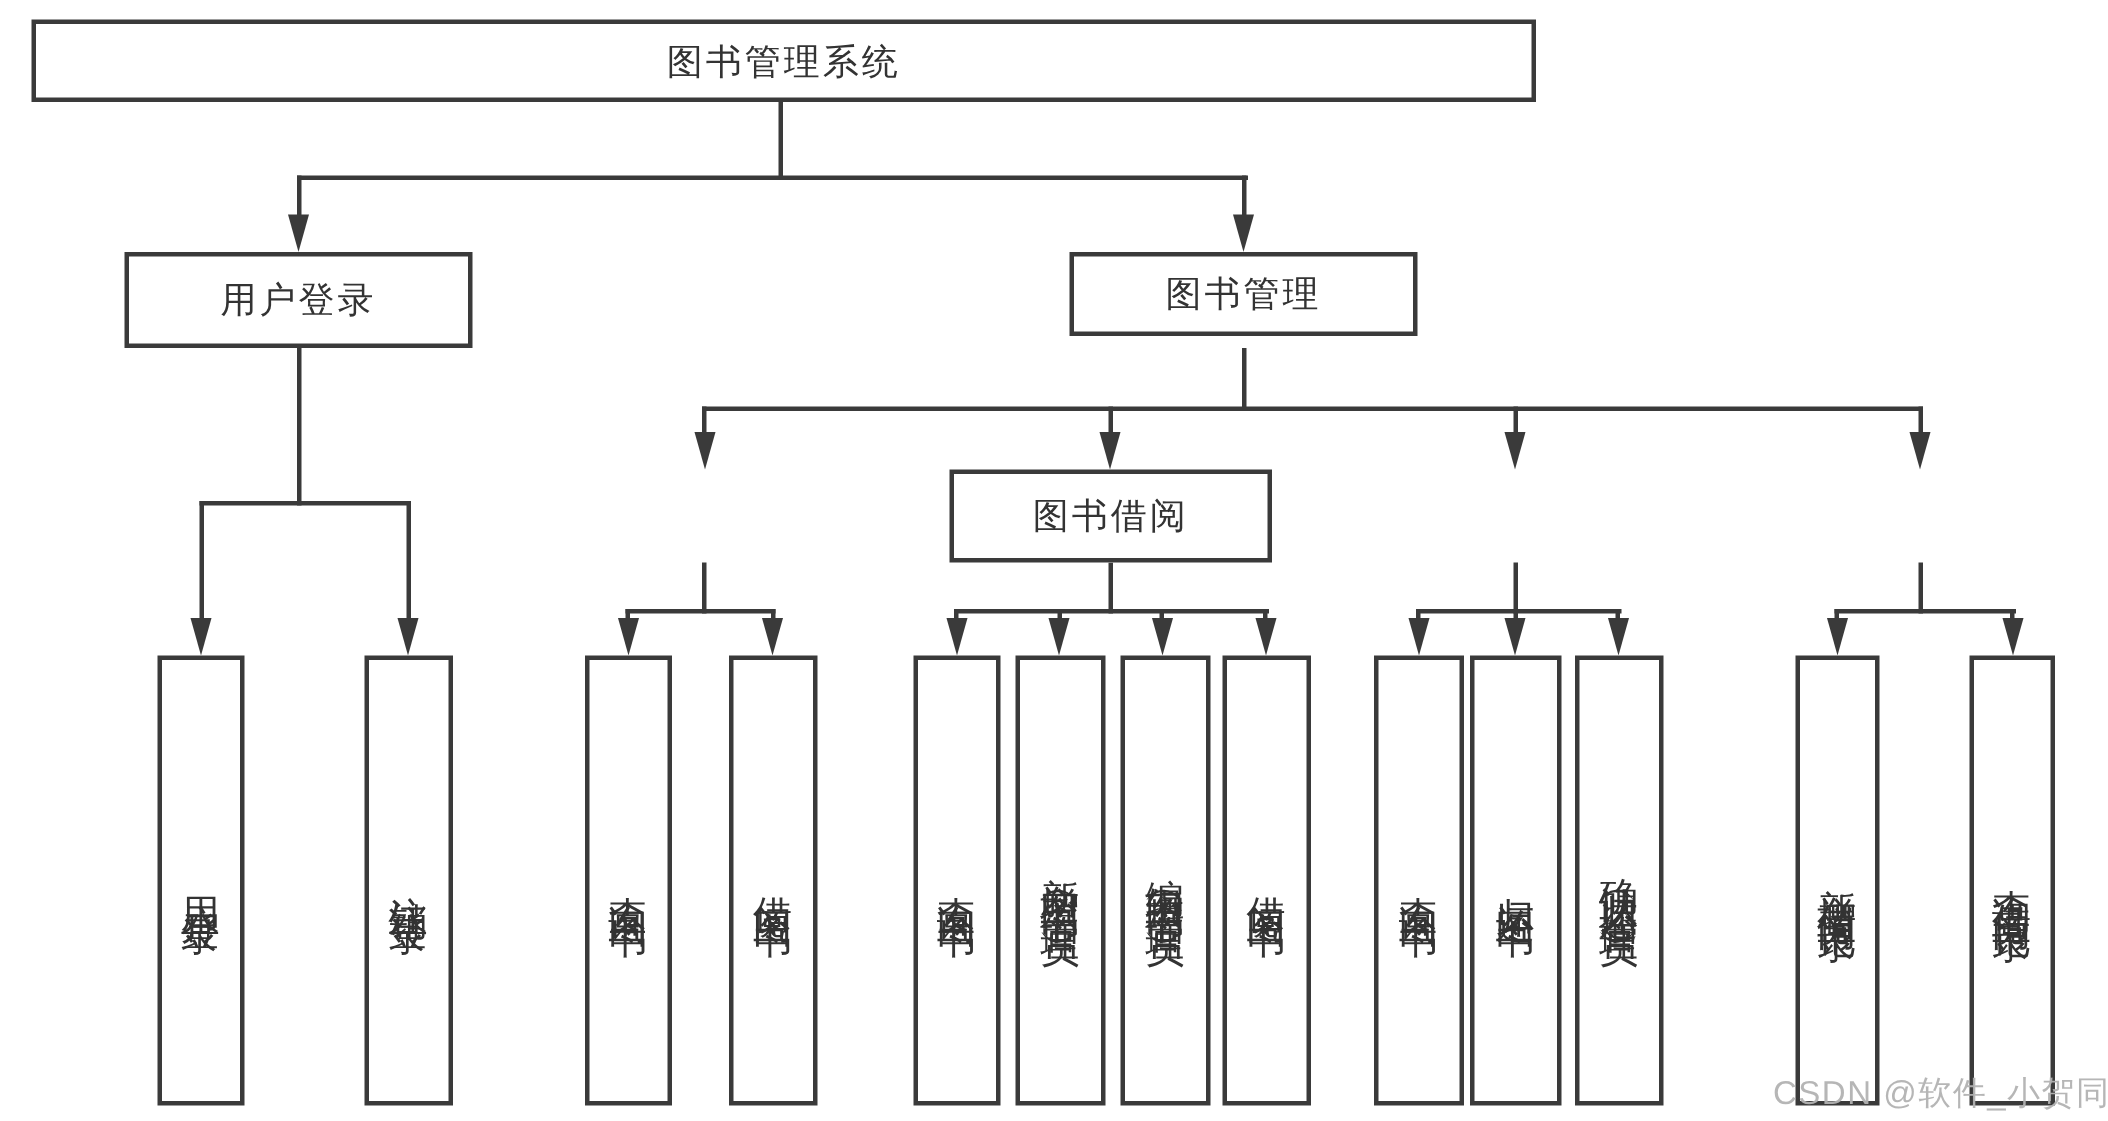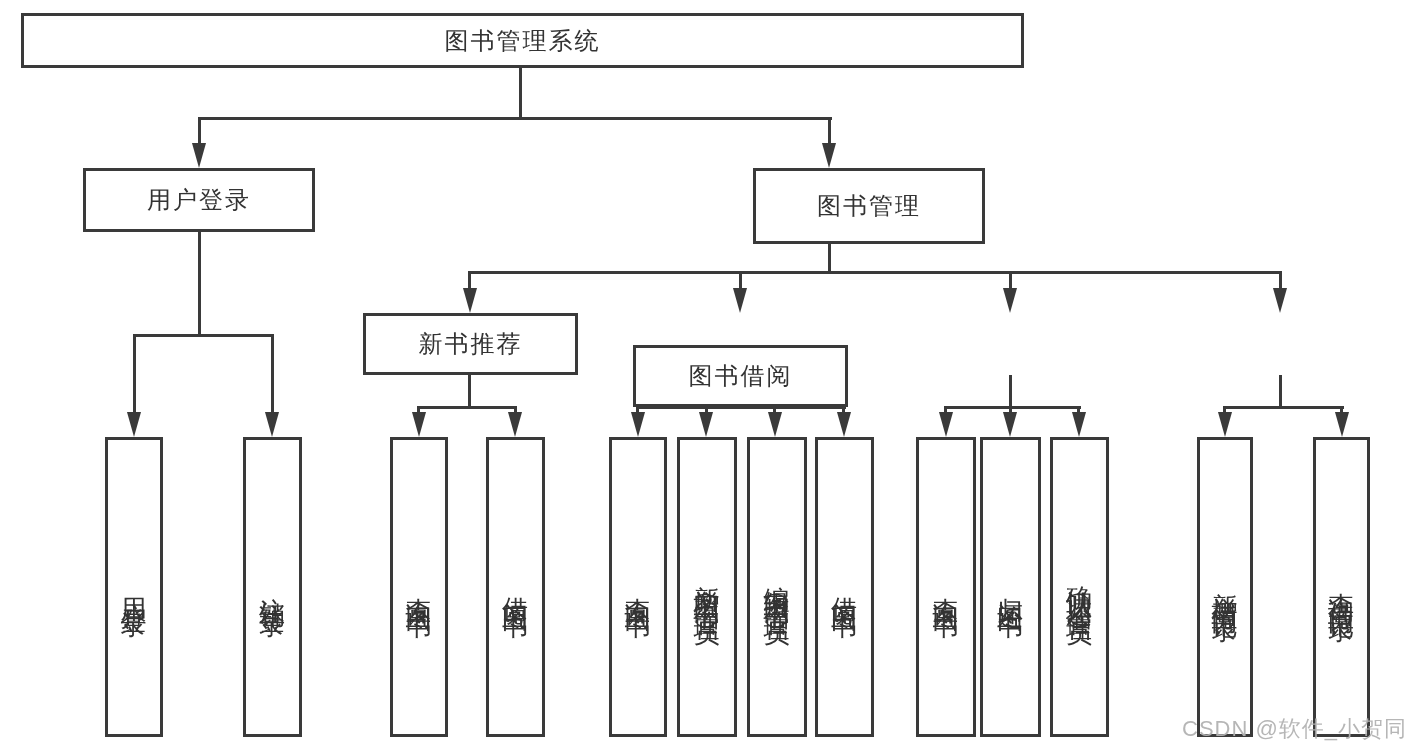--- a/index.html
+++ b/index.html
@@ -77,21 +77,21 @@
   <div class="line" style="left:519px; top:68px; width:3px; height:52px;"></div>
   <div class="line" style="left:198px; top:117px; width:634px; height:3px;"></div>
   <div class="line" style="left:198px; top:117px; width:3px; height:30px;"></div>
   <div class="line" style="left:828px; top:117px; width:3px; height:30px;"></div>
   <div class="arrow" style="left:192px; top:143px;"></div>
   <div class="arrow" style="left:822px; top:143px;"></div>
 
   <div class="node h" style="left:83px; top:168px; width:232px; height:64px;">
     <span>用户登录</span>
   </div>
-  <div class="node h" style="left:753px; top:168px; width:232px; height:76px;font-family:Liberation Mono, monospace;">
+  <div class="node h" style="left:713px; top:168px; width:232px; height:56px;font-family:Liberation Mono, monospace;">
     <span>图书管理</span>
   </div>
 
   <div class="line" style="left:198px; top:232px; width:3px; height:105px;"></div>
   <div class="line" style="left:133px; top:334px; width:141px; height:3px;"></div>
   <div class="line" style="left:133px; top:334px; width:3px; height:82px;"></div>
   <div class="line" style="left:271px; top:334px; width:3px; height:82px;"></div>
   <div class="arrow" style="left:127px; top:412px;"></div>
   <div class="arrow" style="left:265px; top:412px;"></div>
 
@@ -99,24 +99,21 @@
   <div class="line" style="left:468px; top:271px; width:814px; height:3px;"></div>
   <div class="line" style="left:468px; top:271px; width:3px; height:20px;"></div>
   <div class="line" style="left:739px; top:271px; width:3px; height:20px;"></div>
   <div class="line" style="left:1009px; top:271px; width:3px; height:20px;"></div>
   <div class="line" style="left:1279px; top:271px; width:3px; height:20px;"></div>
   <div class="arrow" style="left:463px; top:288px;"></div>
   <div class="arrow" style="left:733px; top:288px;"></div>
   <div class="arrow" style="left:1003px; top:288px;"></div>
   <div class="arrow" style="left:1273px; top:288px;"></div>
 
-  <div class="node h" style="left:363px; top:313px; width:215px; height:62px;">
-    <span>新书推荐</span>
-  </div>
-  <div class="node h" style="left:633px; top:313px; width:215px; height:62px;margin-top:32px;">
+  <div class="node h" style="left:633px; top:313px; width:215px; height:62px;">
     <span>图书借阅</span>
   </div>
 
   <div class="line" style="left:468px; top:375px; width:3px; height:34px;"></div>
   <div class="line" style="left:417px; top:406px; width:100px; height:3px;"></div>
   <div class="line" style="left:417px; top:406px; width:3px; height:10px;"></div>
   <div class="line" style="left:514px; top:406px; width:3px; height:10px;"></div>
   <div class="arrow" style="left:412px; top:412px;"></div>
   <div class="arrow" style="left:508px; top:412px;"></div>
 

